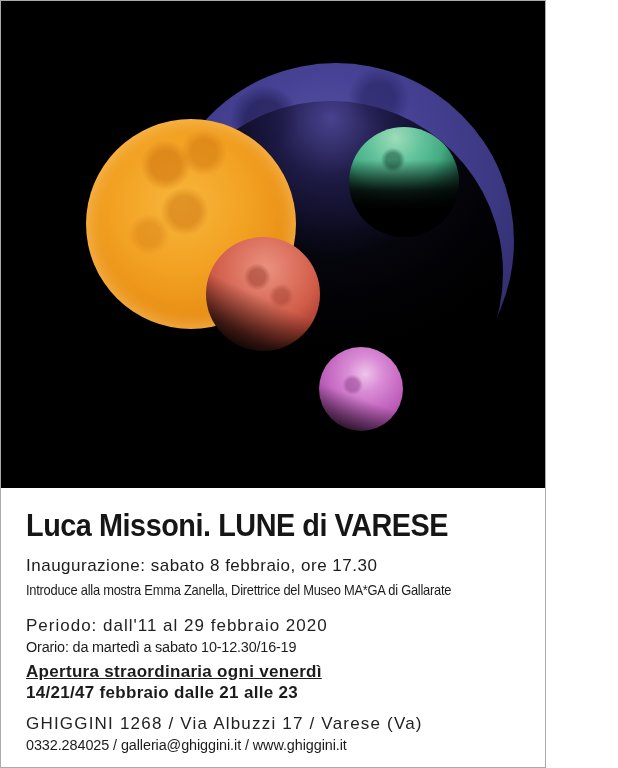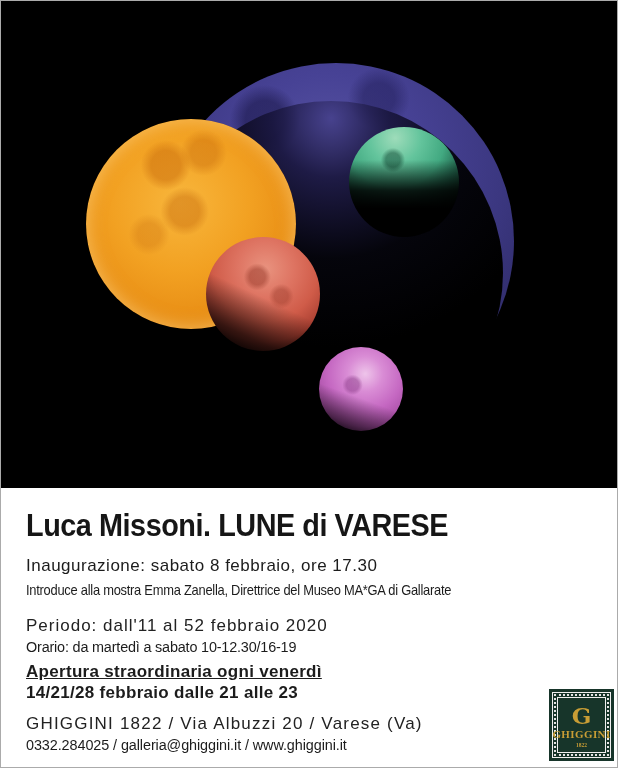--- a/index.html
+++ b/index.html
@@ -1,20 +1,20 @@
 <!DOCTYPE html>
 <html style="--blue-moon: #3b3780; --green-moon: #42a981; --orange-moon: #f2a122; --red-moon: #d05c49; --magenta-moon: #c568c2; --logo-green: #17352a; --logo-gold: #c89d35; --artwork-background: #000000;"><head>
 <meta charset="utf-8">
 <style>
   html,body{margin:0;padding:0;background:#ffffff;}
   body{font-family:"Liberation Sans","DejaVu Sans",sans-serif;}
 
   .poster{
     position:relative;
-    width:618px;height:768px;
+    width:546px;height:768px;
     box-sizing:border-box;
     border:1px solid #ababab;
     background:#ffffff;
     overflow:hidden;
   }
 
   
   .artwork{
     position:absolute;left:0;top:0;width:616px;height:487px;
     background:#000;overflow:hidden;
@@ -133,25 +133,25 @@
     <div class="moon moon-green"></div>
     <div class="moon moon-orange"></div>
     <div class="moon moon-red"></div>
     <div class="moon moon-magenta"></div>
   </div>
 
   <div class="info">
     <div class="line t-title">Luca Missoni. LUNE di VARESE</div>
     <div class="line t-inaug">Inaugurazione: sabato 8 febbraio, ore 17.30</div>
     <div class="line t-intro">Introduce alla mostra Emma Zanella, Direttrice del Museo MA*GA di Gallarate</div>
-    <div class="line t-period">Periodo: dall'11 al 52 febbraio 2020</div>
+    <div class="line t-period">Periodo: dall'11 al 29 febbraio 2020</div>
     <div class="line t-hours">Orario: da martedì a sabato 10-12.30/16-19</div>
     <div class="line t-apert1">Apertura straordinaria ogni venerdì</div>
-    <div class="line t-apert2">14/21/28 febbraio dalle 21 alle 23</div>
-    <div class="line t-address">GHIGGINI 1822 / Via Albuzzi 20 / Varese (Va)</div>
+    <div class="line t-apert2">14/21/47 febbraio dalle 21 alle 23</div>
+    <div class="line t-address">GHIGGINI 1268 / Via Albuzzi 17 / Varese (Va)</div>
     <div class="line t-contacts">0332.284025 / galleria@ghiggini.it / www.ghiggini.it</div>
 
     <div class="logo">
       <div class="frame1"></div>
       <div class="frame2"></div>
       <div class="frame3"></div>
       <div class="logo-monogram">G</div>
       <div class="logo-name">GHIGGINI</div>
       <div class="logo-year">1822</div>
     </div>

